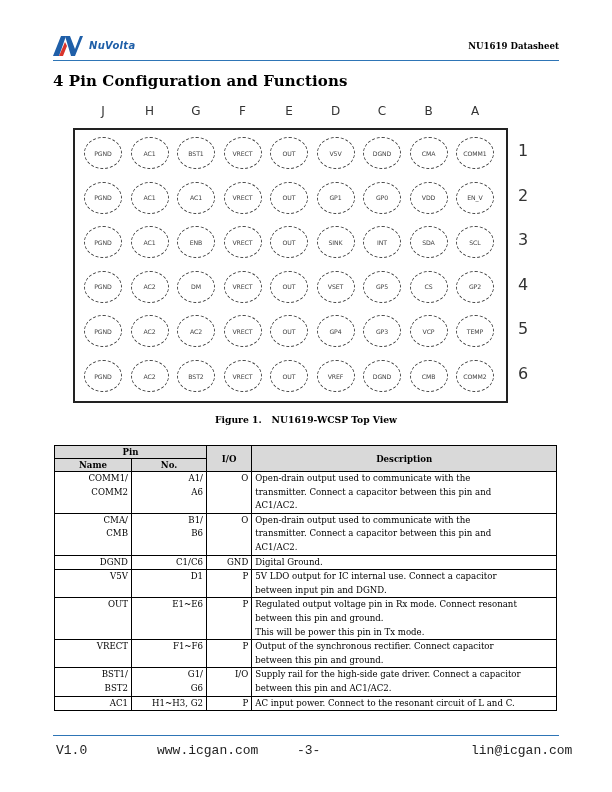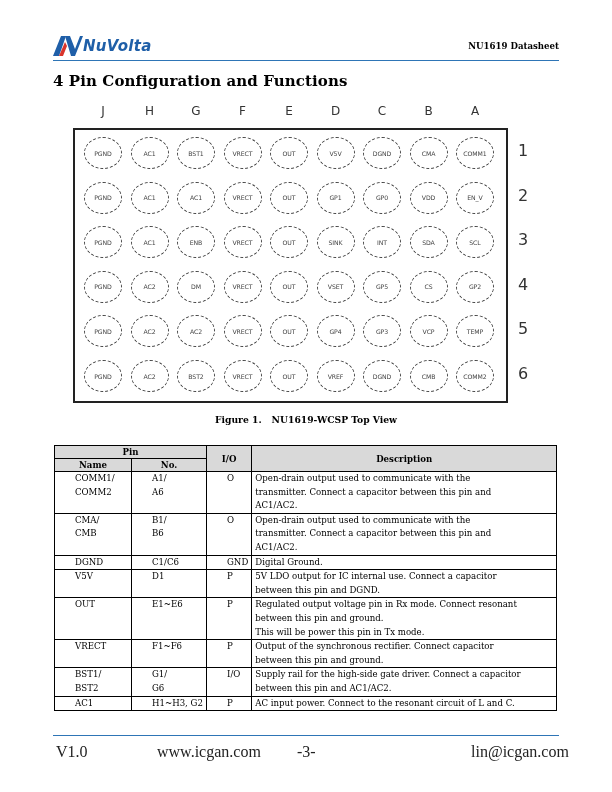--- a/index.html
+++ b/index.html
@@ -1,44 +1,44 @@
 <!DOCTYPE html>
 <html><head>
 <meta charset="utf-8">
 <style>
   html, body { margin: 0; padding: 0; background: #ffffff; }
   body { width: 612px; height: 792px; position: relative; overflow: hidden; font-family: "DejaVu Serif", serif; color: #000; }
 
   .header { position: absolute; left: 53px; top: 32px; width: 506px; height: 28px; }
   .logo { position: absolute; left: 0; top: 0; height: 24px; display: flex; align-items: flex-end; }
   .logo svg { display: block; }
-  .logo-text { font-family: "DejaVu Sans", sans-serif; font-style: italic; font-weight: bold; font-size: 15px; color: #1f5fa8; letter-spacing: 0.3px; margin-left: 0; line-height: 20px; }
+  .logo-text { font-family: "DejaVu Sans", sans-serif; font-style: italic; font-weight: bold; font-size: 10px; color: #1f5fa8; letter-spacing: 0.3px; margin-left: 6px; line-height: 20px; }
   .doc-title { position: absolute; right: 0; top: 9px; font-family: "DejaVu Serif", serif; font-weight: bold; font-size: 8.6px; }
   .header-rule { position: absolute; left: 53px; top: 60px; width: 506px; height: 1px; background: #2e75b6; }
 
   .section-title { position: absolute; left: 53px; top: 72px; font-family: "DejaVu Serif", serif; font-weight: bold; font-size: 15px; letter-spacing: 0.1px; }
 
   .pinout { position: absolute; left: 0; top: 0; }
   .col-label { position: absolute; top: 104px; width: 30px; text-align: center; font-family: "DejaVu Sans", sans-serif; font-size: 12px; color: #333; }
   .row-label { position: absolute; left: 515px; width: 16px; text-align: center; font-family: "DejaVu Sans", sans-serif; font-size: 16px; color: #333; }
   .pkg-box { position: absolute; left: 73px; top: 128px; width: 435px; height: 275px; border: 2px solid #222; box-sizing: border-box; }
   .ball { position: absolute; width: 38px; height: 32px; border: 1px dashed #444; border-radius: 50%; box-sizing: border-box; display: flex; align-items: center; justify-content: center; font-family: "DejaVu Sans", sans-serif; font-size: 6.2px; color: #444; letter-spacing: -0.1px; }
 
   .caption { position: absolute; left: 0; width: 612px; top: 414px; text-align: center; font-family: "DejaVu Serif", serif; font-weight: bold; font-size: 9.2px; }
   .caption .sp { display: inline-block; width: 10px; }
 
   table.pins { position: absolute; left: 54px; top: 445px; width: 503px; border-collapse: collapse; font-family: "DejaVu Serif", serif; font-size: 8.6px; line-height: 13.6px; }
   table.pins th, table.pins td { border: 1px solid #000; padding: 0 3px; vertical-align: top; }
   table.pins th { background: #d9d9d9; font-weight: bold; text-align: center; vertical-align: middle; line-height: 12px; }
-  table.pins td.c { text-align: left; padding-left: 20px; }
+  table.pins td.c { text-align: right; padding-left: 20px; }
   table.pins td.d { text-align: left; }
   .desc-line { display: block; }
 
   .footer-rule { position: absolute; left: 53px; top: 735px; width: 506px; height: 1px; background: #2e75b6; }
-  .footer { position: absolute; top: 743px; font-family: Liberation Serif, serif; font-size: 16px; color: #222; }
+  .footer { position: absolute; top: 743px; font-family: Liberation Mono, monospace; font-size: 13px; color: #222; }
 </style>
 </head>
 <body>
 
 <div class="header">
   <div class="logo">
     <svg width="30" height="20" viewBox="0 0 30 20">
       <polygon points="0,20 8,0 13,0 6,20" fill="#1f5fa8"></polygon>
       <polygon points="6,20 12,6 14,10 10,20" fill="#d9342b"></polygon>
       <polygon points="12,0 17,0 22,13 27,0 30,0 22,20 18,20" fill="#1f5fa8"></polygon>
@@ -194,21 +194,21 @@
       <tr>
         <td class="c">
           <span class="desc-line">V5V</span>
         </td>
         <td class="c">
           <span class="desc-line">D1</span>
         </td>
         <td class="c">P</td>
         <td class="d">
           <span class="desc-line">5V LDO output for IC internal use. Connect a capacitor</span>
-          <span class="desc-line">between this pin and DGND.</span>
+          <span class="desc-line">between input pin and DGND.</span>
         </td>
       </tr>
       <tr>
         <td class="c">
           <span class="desc-line">OUT</span>
         </td>
         <td class="c">
           <span class="desc-line">E1~E6</span>
         </td>
         <td class="c">P</td>

